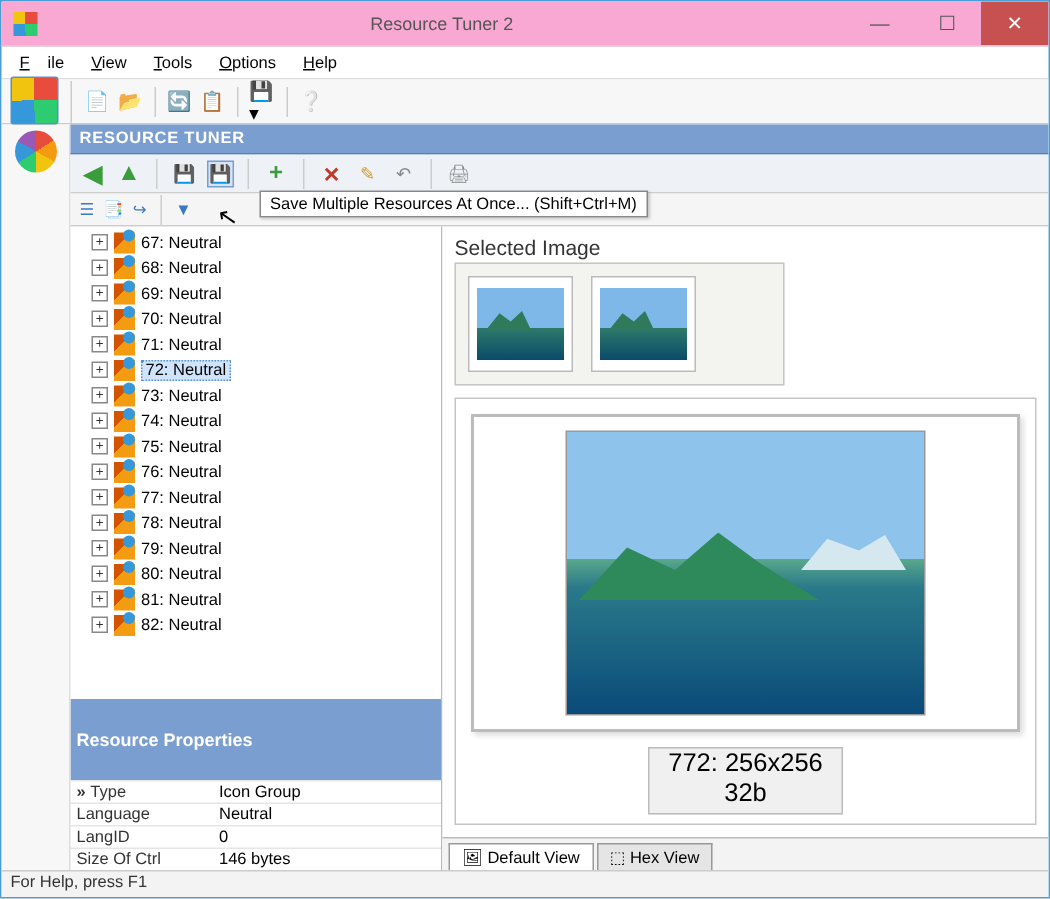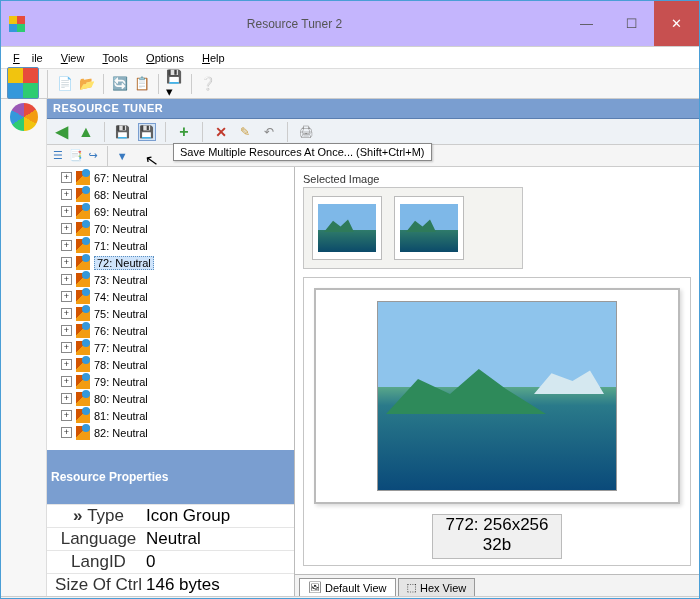--- a/index.html
+++ b/index.html
@@ -1,17 +1,17 @@
 <!DOCTYPE html>
 <html><head>
 <meta charset="utf-8">
 <style>
 * { box-sizing: border-box; margin: 0; padding: 0; }
 body { font-family: "Segoe UI", Tahoma, sans-serif; font-size: 11px; background: #fff; width: 700px; height: 599px; overflow: hidden; border: 1px solid #4a9ed6; }
-.titlebar { height: 46px; background: #c4b5fd; display: flex; align-items: center; border-bottom: 1px solid #d0d0d0; }
+.titlebar { height: 30px; background: #f9a8d4; display: flex; align-items: center; border-bottom: 1px solid #d0d0d0; }
 .titlebar .app-icon { width: 16px; height: 16px; margin-left: 8px; background: conic-gradient(#e74c3c 0 25%, #2ecc71 25% 50%, #3498db 50% 75%, #f1c40f 75% 100%); }
 .titlebar .title { flex: 1; text-align: center; color: #555; font-size: 12px; }
 .window-controls { display: flex; height: 100%; }
 .window-controls div { width: 45px; display: flex; align-items: center; justify-content: center; color: #555; font-size: 13px; cursor: pointer; }
 .window-controls .close { background: #c75050; color: #fff; width: 45px; }
 .menubar { height: 22px; display: flex; align-items: center; padding: 0 6px; gap: 6px; border-bottom: 1px solid #ddd; }
 .menubar span { padding: 2px 6px; cursor: pointer; }
 .menubar span u { text-decoration: underline; }
 .main-toolbar { height: 30px; display: flex; align-items: center; padding: 0 6px; gap: 4px; border-bottom: 1px solid #ccc; background: #f7f7f7; }
 .main-toolbar .big-icons { display:flex; gap:4px; border-right: 1px solid #ccc; padding-right:8px; margin-right:4px; height:28px; align-items:center;}
@@ -30,27 +30,27 @@
 .panes { flex:1; display:flex; overflow:hidden;}
 .tree-pane { width:248px; display:flex; flex-direction:column; border-right:1px solid #bbb;}
 .tree { flex:1; overflow:auto; background:#fff; padding:2px 0 2px 8px;}
 .tree-item { display:flex; align-items:center; height:17px; gap:2px; padding-left:6px; cursor:pointer;}
 .tree-item .exp { width:11px; height:11px; border:1px solid #888; display:flex; align-items:center; justify-content:center; font-size:9px; line-height:1; margin-right:2px; color:#333; background:#fff;}
 .tree-item .icon-sm { width:14px; height:14px; display:inline-block; position:relative; margin-right:2px;}
 .tree-item .icon-sm::before { content:""; position:absolute; inset:0; background:linear-gradient(135deg,#d35400 40%,#f39c12 40%);}
 .tree-item .icon-sm::after { content:""; position:absolute; left:6px; top:-2px; width:8px; height:8px; background:#3498db; border-radius:50%;}
 .tree-item.selected .label { background:#cfe4fb; border:1px dotted #5a8fc0; padding:0 2px;}
 .prop-header { background:#7a9ed0; color:#fff; font-weight:bold; font-size:12px; padding:20px 4px;}
-.prop-table { font-size:17px;text-align:center;}
+.prop-table { font-size:11px;}
 .prop-table .row { display:flex; border-top:1px solid #e5e5e5; padding:1px 4px;}
 .prop-table .k { width:95px; color:#333;}
 .prop-table .k.first::before { content:"» "; font-weight:bold;}
 .right-pane { flex:1; display:flex; flex-direction:column; background:#fff;}
 .selected-section { padding:6px 8px 0 8px;}
-.selected-label { font-size:11px; color:#333; margin-bottom:2px;}
+.selected-label { font-size:14px; color:#333; margin-bottom:2px;}
 .thumb-row { display:flex; gap:12px; background:#f3f3f0; border:1px solid #c5c5c5; padding:8px; width:220px;}
 .thumb { width:70px; height:64px; background:#fff; border:1px solid #bbb; display:flex; align-items:center; justify-content:center;}
 .landscape { width:58px; height:48px; background:linear-gradient(to bottom,#7eb8e8 0%,#7eb8e8 55%,#2e7a6a 55%,#0b4a6a 100%); position:relative;}
 .landscape::before { content:""; position:absolute; left:6px; bottom:20px; width:30px; height:14px; background:#2e7a5a; clip-path: polygon(0 100%, 30% 20%, 55% 60%, 80% 10%, 100% 100%);}
 .preview-area { flex:1; margin:8px; border:1px solid #c5c5c5; background:#fff; display:flex; flex-direction:column;}
 .preview-img-wrap { flex:1; display:flex; align-items:center; justify-content:center; background:#fff; margin:10px; border:2px solid #bbb; box-shadow:2px 2px 4px rgba(0,0,0,0.15);}
 .preview-landscape { width:240px; height:190px; background:linear-gradient(to bottom,#8ec4ec 0%,#8ec4ec 45%,#5aa88a 45%,#2a7a8a 55%,#0a4a7a 100%); position:relative; border:1px solid #999;}
 .preview-landscape::before { content:""; position:absolute; left:8px; bottom:76px; width:160px; height:50px; background:#2e8a5a; clip-path: polygon(0 100%, 20% 30%, 40% 60%, 58% 10%, 75% 50%, 100% 100%);}
 .preview-landscape::after { content:""; position:absolute; right:12px; bottom:96px; width:70px; height:26px; background:#d5e8f0; clip-path: polygon(0 100%, 25% 20%, 55% 50%, 80% 10%, 100% 100%);}
 .img-caption { text-align:center; font-size:17px; padding:0 0 3px 0; background:#f0f0f0; border:1px solid #bbb; margin:0 auto 6px auto; width:130px;}

